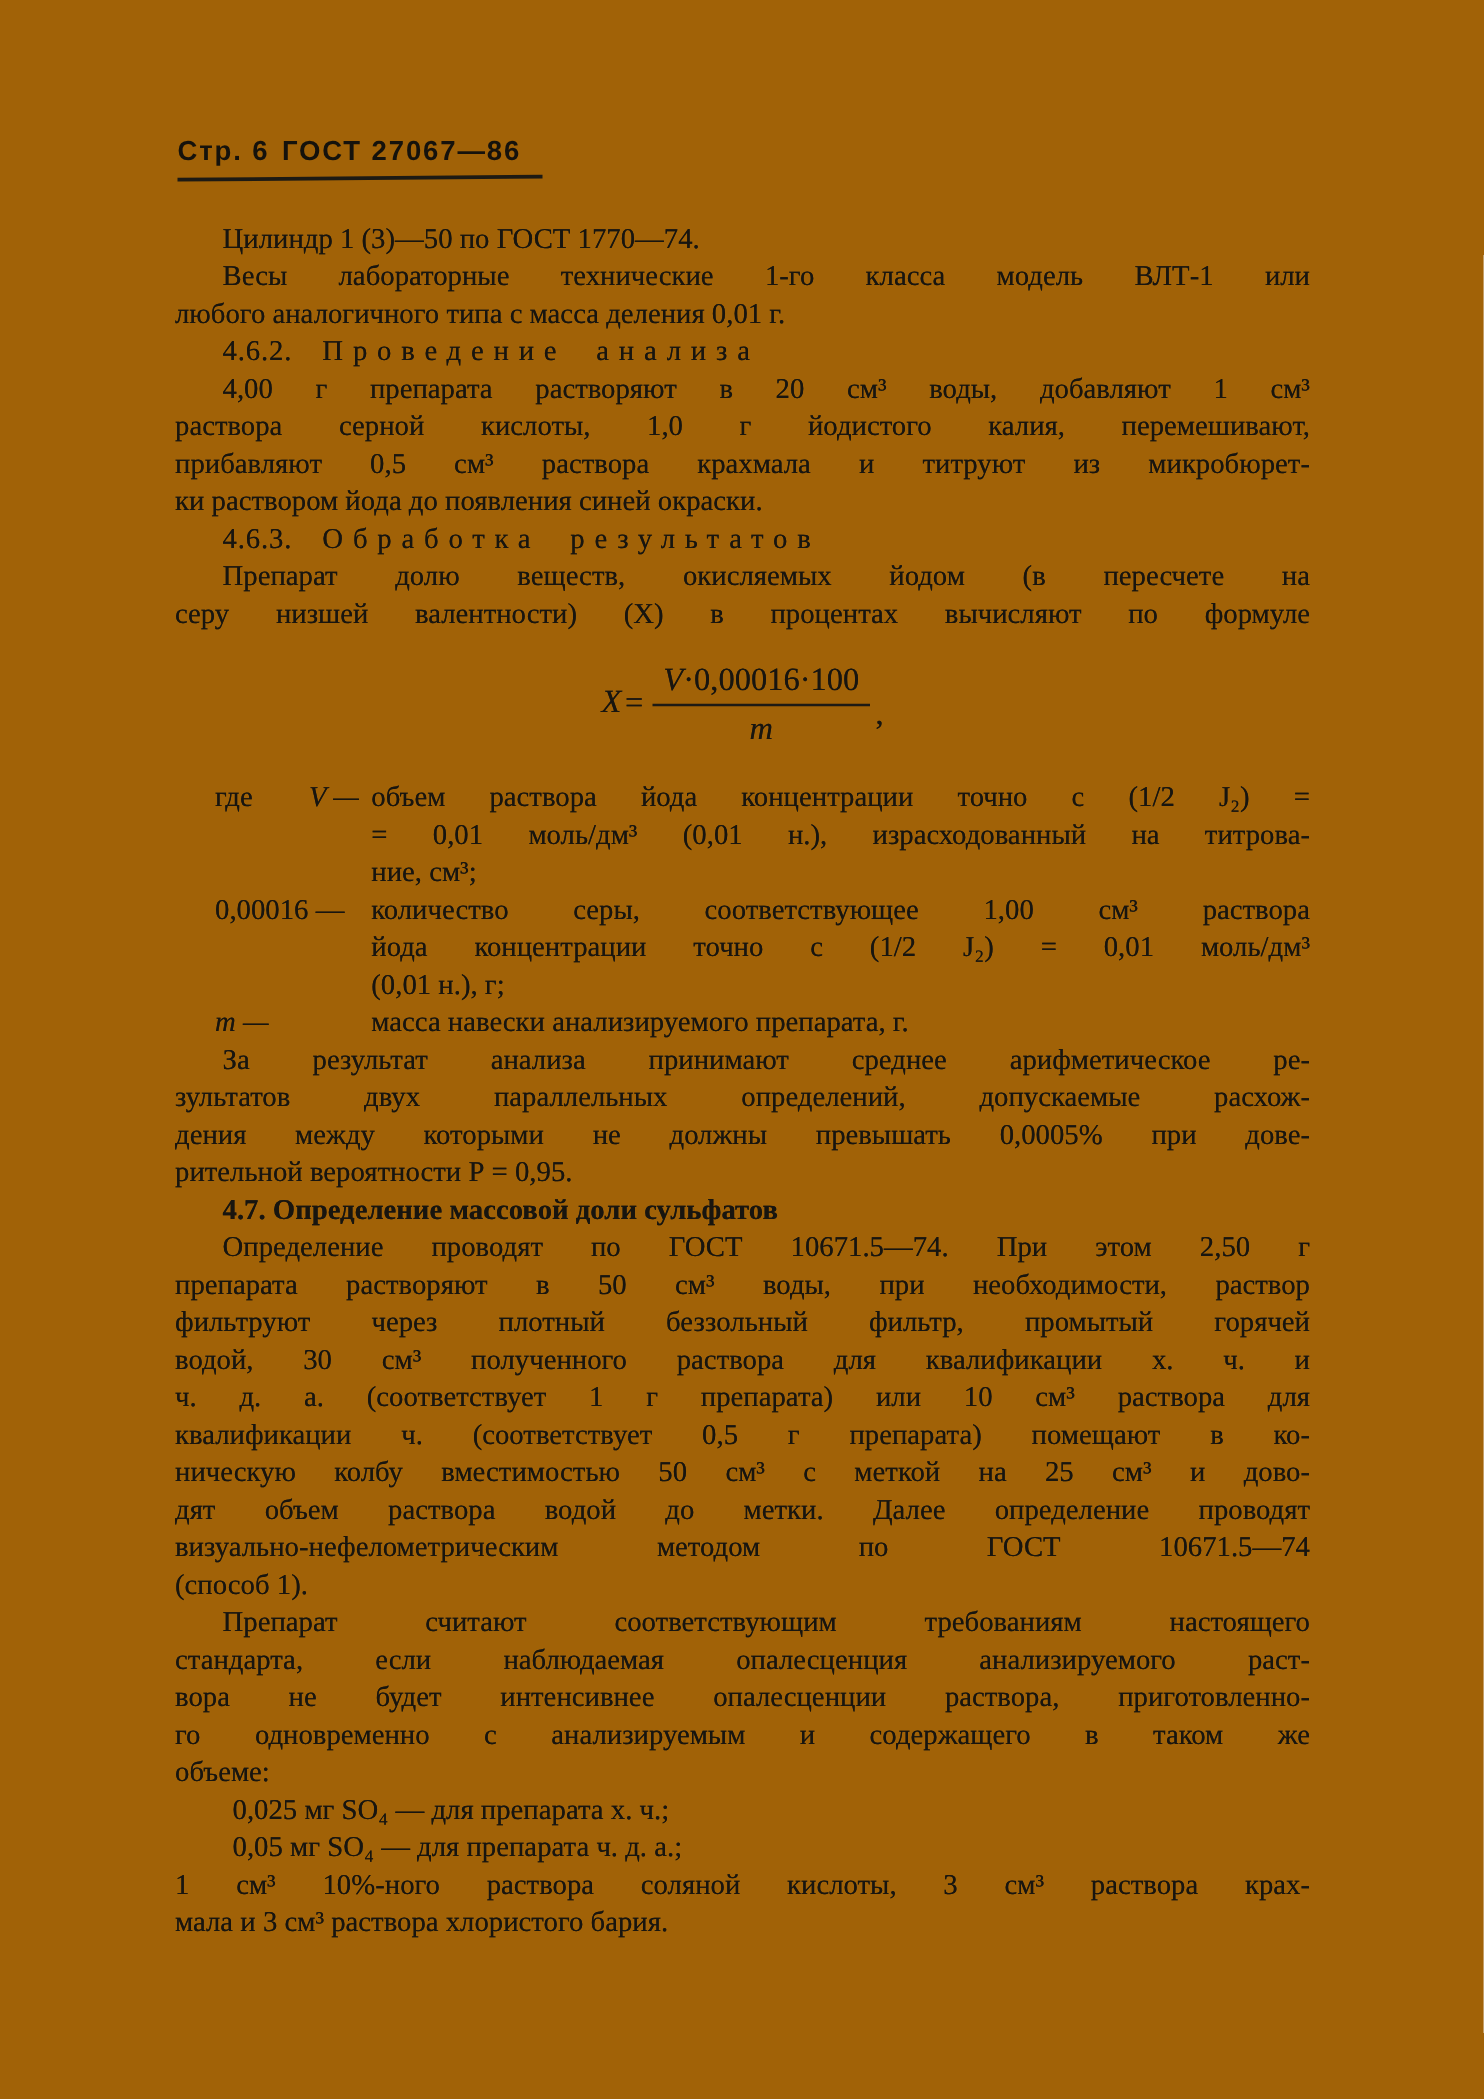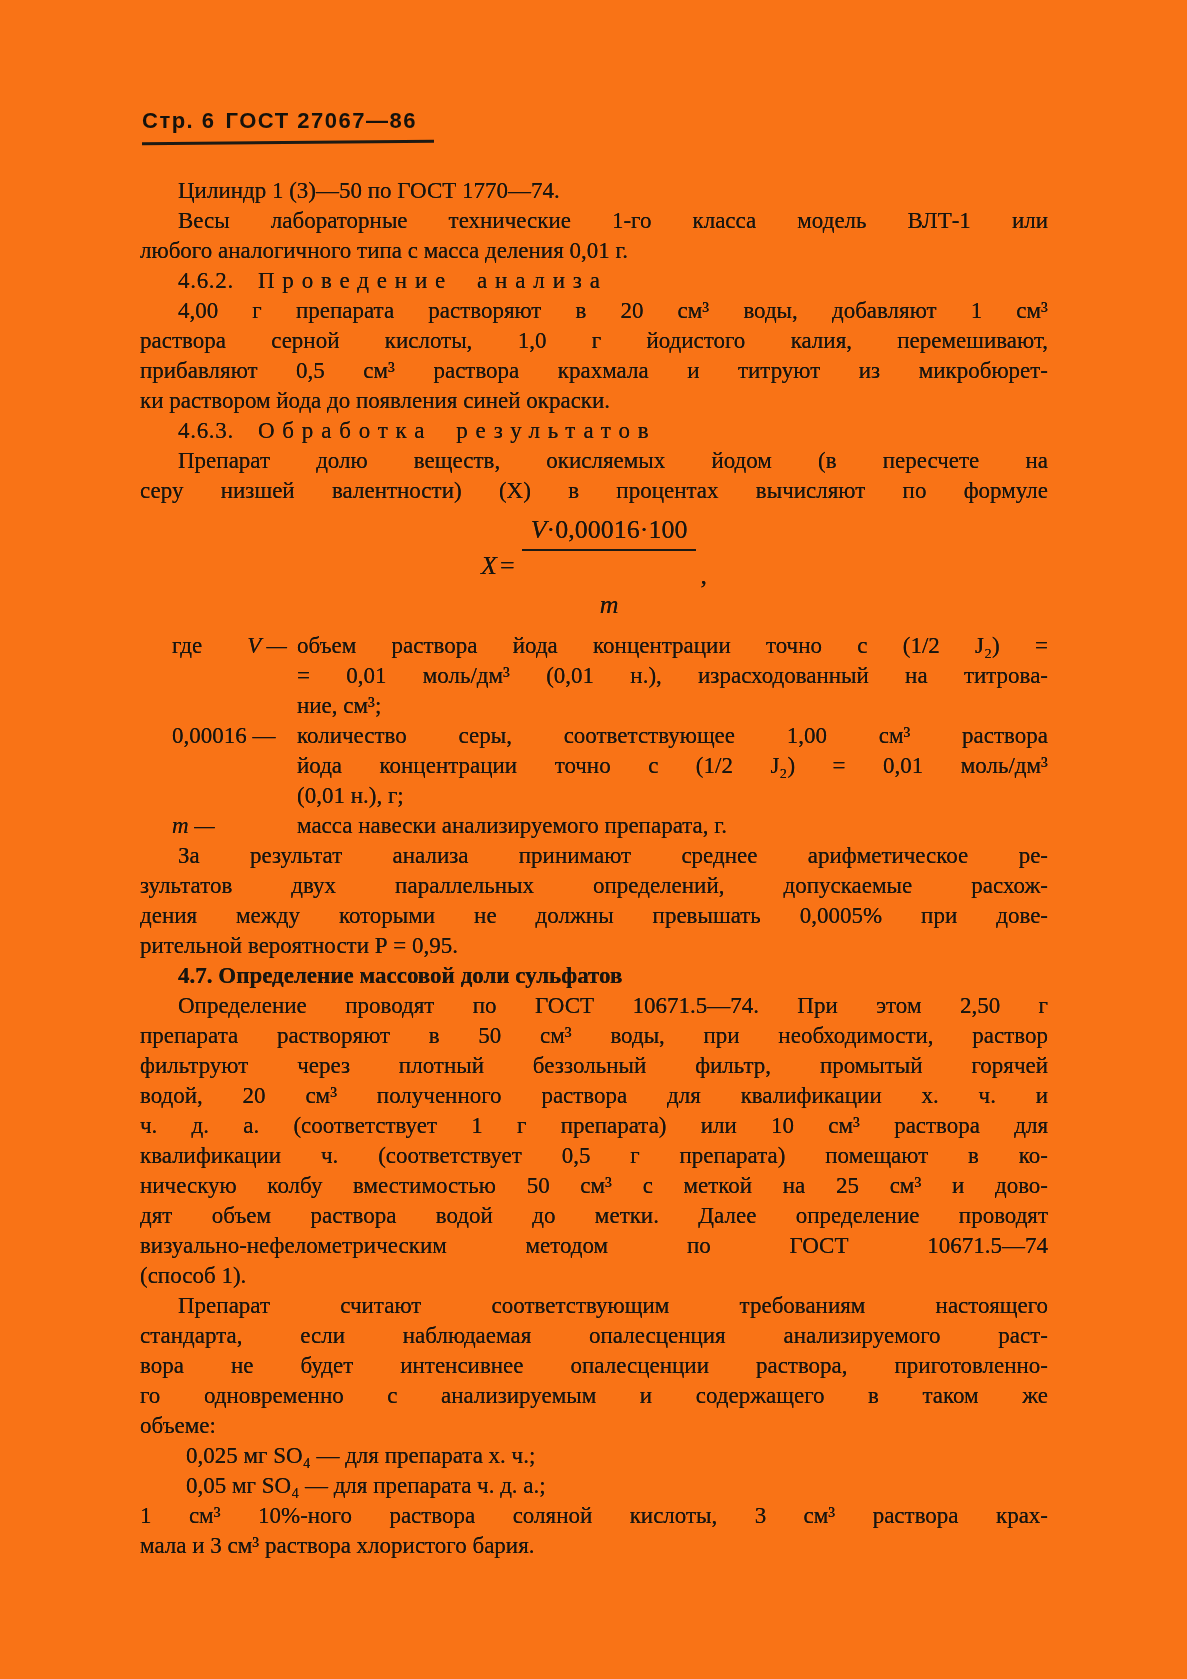--- a/index.html
+++ b/index.html
@@ -1,17 +1,17 @@
 <!DOCTYPE html>
 <html><head>
 <meta charset="utf-8">
 <style>
   html,body{margin:0;padding:0;background:#fcfbf6;}
   .page{
-    position:relative;width:1187px;height:1679px;background:#f97316;
+    position:relative;width:1187px;height:1679px;background:#a16207;
     overflow:hidden;font-family:"Liberation Serif","DejaVu Serif",serif;
     color:#18150f;
   }
   .hdr{position:absolute;left:142px;top:108px;}
   .hdr-text{
     font-family:"Liberation Sans","DejaVu Sans",sans-serif;
     font-weight:bold;font-size:22px;letter-spacing:1.5px;color:#15120c;
   }
   .hdr-text span{margin-right:10px;}
   .hdr-rule{margin-top:7px;width:292px;height:3px;background:#1d1a14;transform:rotate(-0.5deg);}
@@ -23,21 +23,21 @@
   .j{text-align-last:justify;}
   .i{text-indent:38px;}
   .b{font-weight:bold;}
   .ind{padding-left:46px;}
   .sp-title{letter-spacing:0.34em;word-spacing:0.45em;margin-left:24px;}
   .hnum{letter-spacing:0.03em;}
   
   .formula{margin:10px 0 12px;text-align:center;font-size:26px;line-height:1.1;}
   .fvar{font-style:italic;}
   .feq{margin:0 3px;}
-  .frac{display:inline-flex;flex-direction:column;vertical-align:middle;margin:0 4px;text-align:center;gap:36px;}
+  .frac{display:inline-flex;flex-direction:column;vertical-align:middle;margin:14px 4px;text-align:center;}
   .fnum{border-bottom:2px solid #1d1a14;padding:0 9px 4px;}
   .fden{padding-top:4px;}
   .ftail{vertical-align:-10px;}
   
   .drow{display:flex;}
   .dterm{flex:0 0 125px;line-height:30px;box-sizing:border-box;margin-left:32px;}
   .spread{display:flex;justify-content:space-between;padding-right:10px;}
   .ra{text-align:center;padding-right:10px;}
   .it{font-style:italic;}
   .ddesc{flex:1;}
@@ -111,21 +111,21 @@
     <div class="ln j i">За результат анализа принимают среднее арифметическое ре-</div>
     <div class="ln j">зультатов двух параллельных определений, допускаемые расхож-</div>
     <div class="ln j">дения между которыми не должны превышать 0,0005% при дове-</div>
     <div class="ln">рительной вероятности Р = 0,95.</div>
 
     <div class="ln i b">4.7. Определение массовой доли сульфатов</div>
 
     <div class="ln j i">Определение проводят по ГОСТ 10671.5—74. При этом 2,50 г</div>
     <div class="ln j">препарата растворяют в 50 см³ воды, при необходимости, раствор</div>
     <div class="ln j">фильтруют через плотный беззольный фильтр, промытый горячей</div>
-    <div class="ln j">водой, 20 см³ полученного раствора для квалификации х. ч. и</div>
+    <div class="ln j">водой, 30 см³ полученного раствора для квалификации х. ч. и</div>
     <div class="ln j">ч. д. а. (соответствует 1 г препарата) или 10 см³ раствора для</div>
     <div class="ln j">квалификации ч. (соответствует 0,5 г препарата) помещают в ко-</div>
     <div class="ln j">ническую колбу вместимостью 50 см³ с меткой на 25 см³ и дово-</div>
     <div class="ln j">дят объем раствора водой до метки. Далее определение проводят</div>
     <div class="ln j">визуально-нефелометрическим методом по ГОСТ 10671.5—74</div>
     <div class="ln">(способ 1).</div>
 
     <div class="ln j i">Препарат считают соответствующим требованиям настоящего</div>
     <div class="ln j">стандарта, если наблюдаемая опалесценция анализируемого раст-</div>
     <div class="ln j">вора не будет интенсивнее опалесценции раствора, приготовленно-</div>

